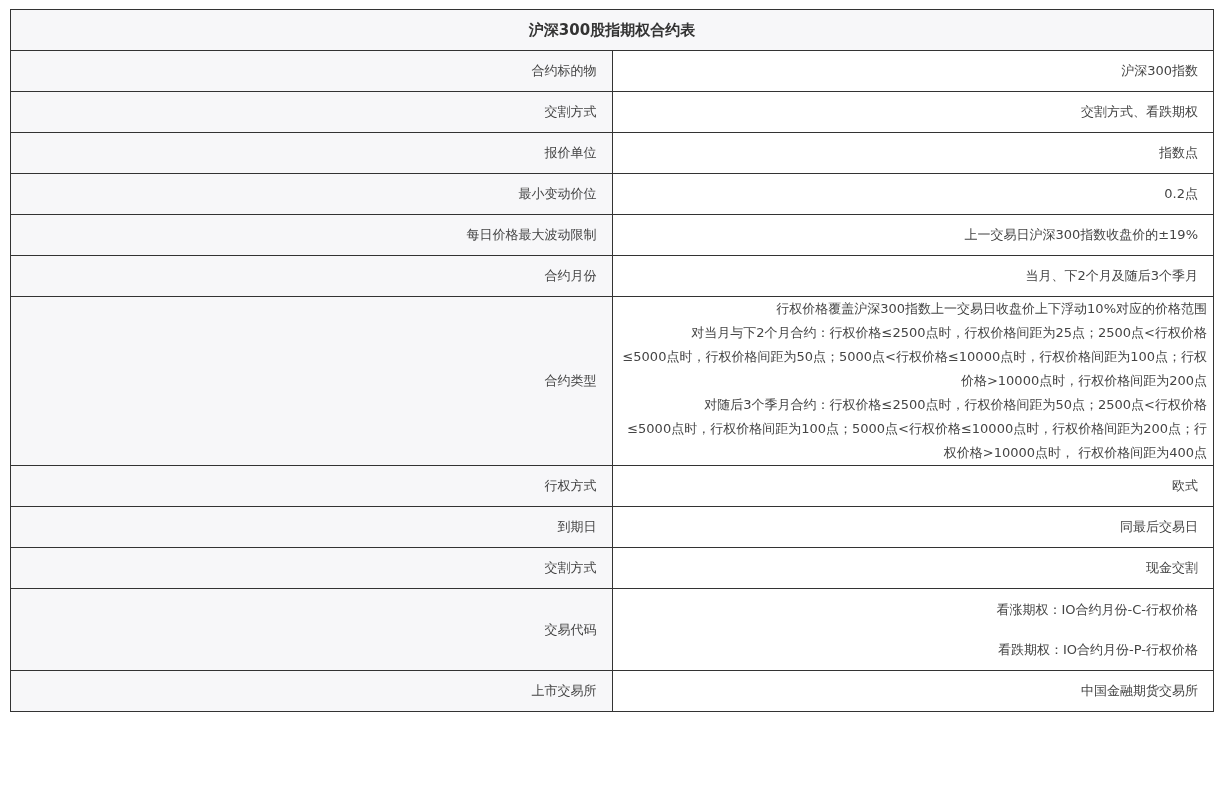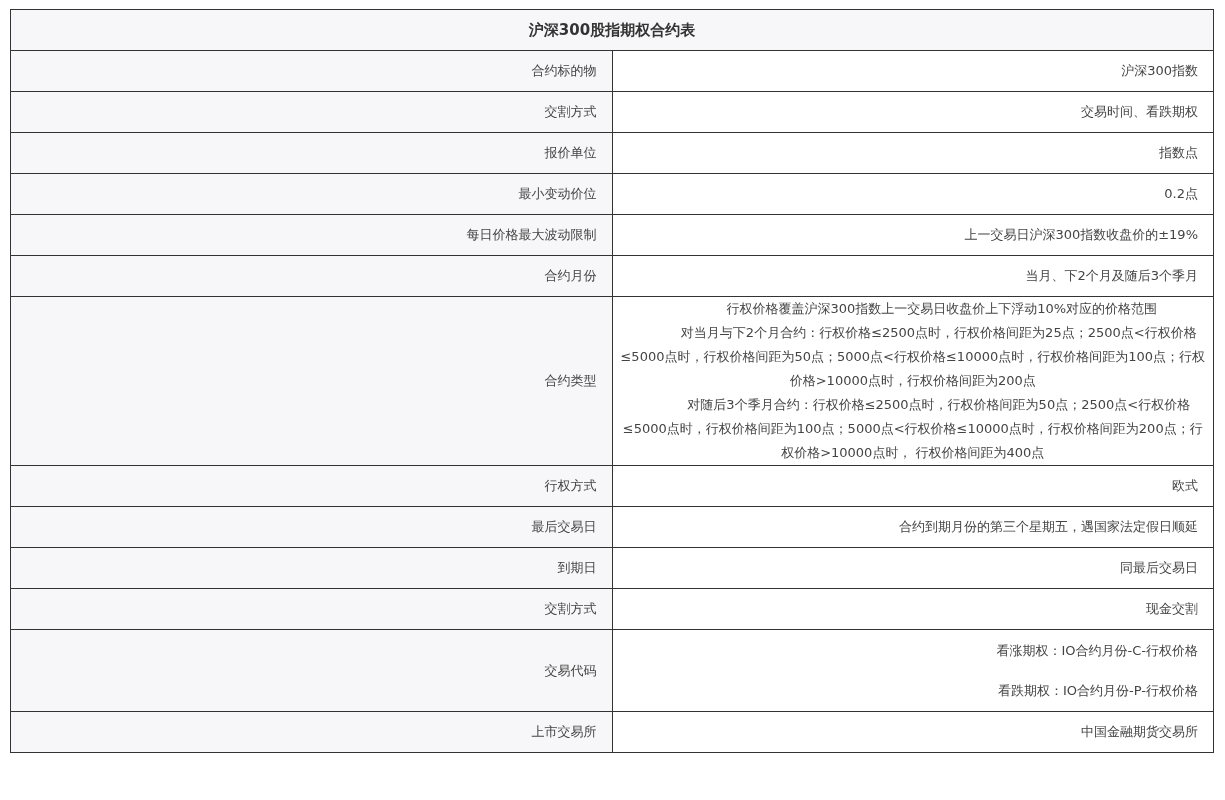--- a/index.html
+++ b/index.html
@@ -14,42 +14,42 @@
       border: 1.5px solid #333; padding: 0 15px; vertical-align: middle;
     }
     table.spec th.title {
       background: #f7f7f9; height: 40px; font-size: 15px; font-weight: bold;
       color: #333; text-align: center;
     }
     td.k { background: #f7f7f9; text-align: right; width: 402px; }
     td.v { background: #ffffff; text-align: right; }
     tr.r td { height: 40px; }
     tr.strike td { height: 122px; }
-    td.v.left { text-align: center; line-height: 24px; padding: 0 6px 0 6px; }
+    td.v.left { text-align: right; line-height: 24px; padding: 0 6px 0 6px; }
     td.v.left p { margin: 0; }
     td.v.left p.indent { text-indent: 52px; }
     td.v.left p.indent1 { text-indent: 58px; }
     tr.codes td { height: 81px; margin-left: 32px; }
     td.v.codes p { margin: 0; line-height: 40px; }
   </style>
 </head>
 <body>
 
 <table class="spec">
   <tbody>
       <tr>
     <th class="title" colspan="2">沪深300股指期权合约表</th>
   </tr>
   <tr class="r">
     <td class="k">合约标的物</td>
     <td class="v">沪深300指数</td>
   </tr>
   <tr class="r">
     <td class="k">交割方式</td>
-    <td class="v">交易时间、看跌期权</td>
+    <td class="v">交割方式、看跌期权</td>
   </tr>
   <tr class="r">
     <td class="k">报价单位</td>
     <td class="v">指数点</td>
   </tr>
   <tr class="r">
     <td class="k">最小变动价位</td>
     <td class="v">0.2点</td>
   </tr>
   <tr class="r">
@@ -66,24 +66,20 @@
       <p class="indent1">行权价格覆盖沪深300指数上一交易日收盘价上下浮动10%对应的价格范围</p>
       <p class="indent">对当月与下2个月合约：行权价格≤2500点时，行权价格间距为25点；2500点&lt;行权价格≤5000点时，行权价格间距为50点；5000点&lt;行权价格≤10000点时，行权价格间距为100点；行权价格&gt;10000点时，行权价格间距为200点</p>
       <p class="indent">对随后3个季月合约：行权价格≤2500点时，行权价格间距为50点；2500点&lt;行权价格≤5000点时，行权价格间距为100点；5000点&lt;行权价格≤10000点时，行权价格间距为200点；行权价格&gt;10000点时， 行权价格间距为400点</p>
     </td>
   </tr>
   <tr class="r">
     <td class="k">行权方式</td>
     <td class="v">欧式</td>
   </tr>
   <tr class="r">
-    <td class="k">最后交易日</td>
-    <td class="v">合约到期月份的第三个星期五，遇国家法定假日顺延</td>
-  </tr>
-  <tr class="r">
     <td class="k">到期日</td>
     <td class="v">同最后交易日</td>
   </tr>
   <tr class="r">
     <td class="k">交割方式</td>
     <td class="v">现金交割</td>
   </tr>
   <tr class="codes">
     <td class="k">交易代码</td>
     <td class="v codes">

